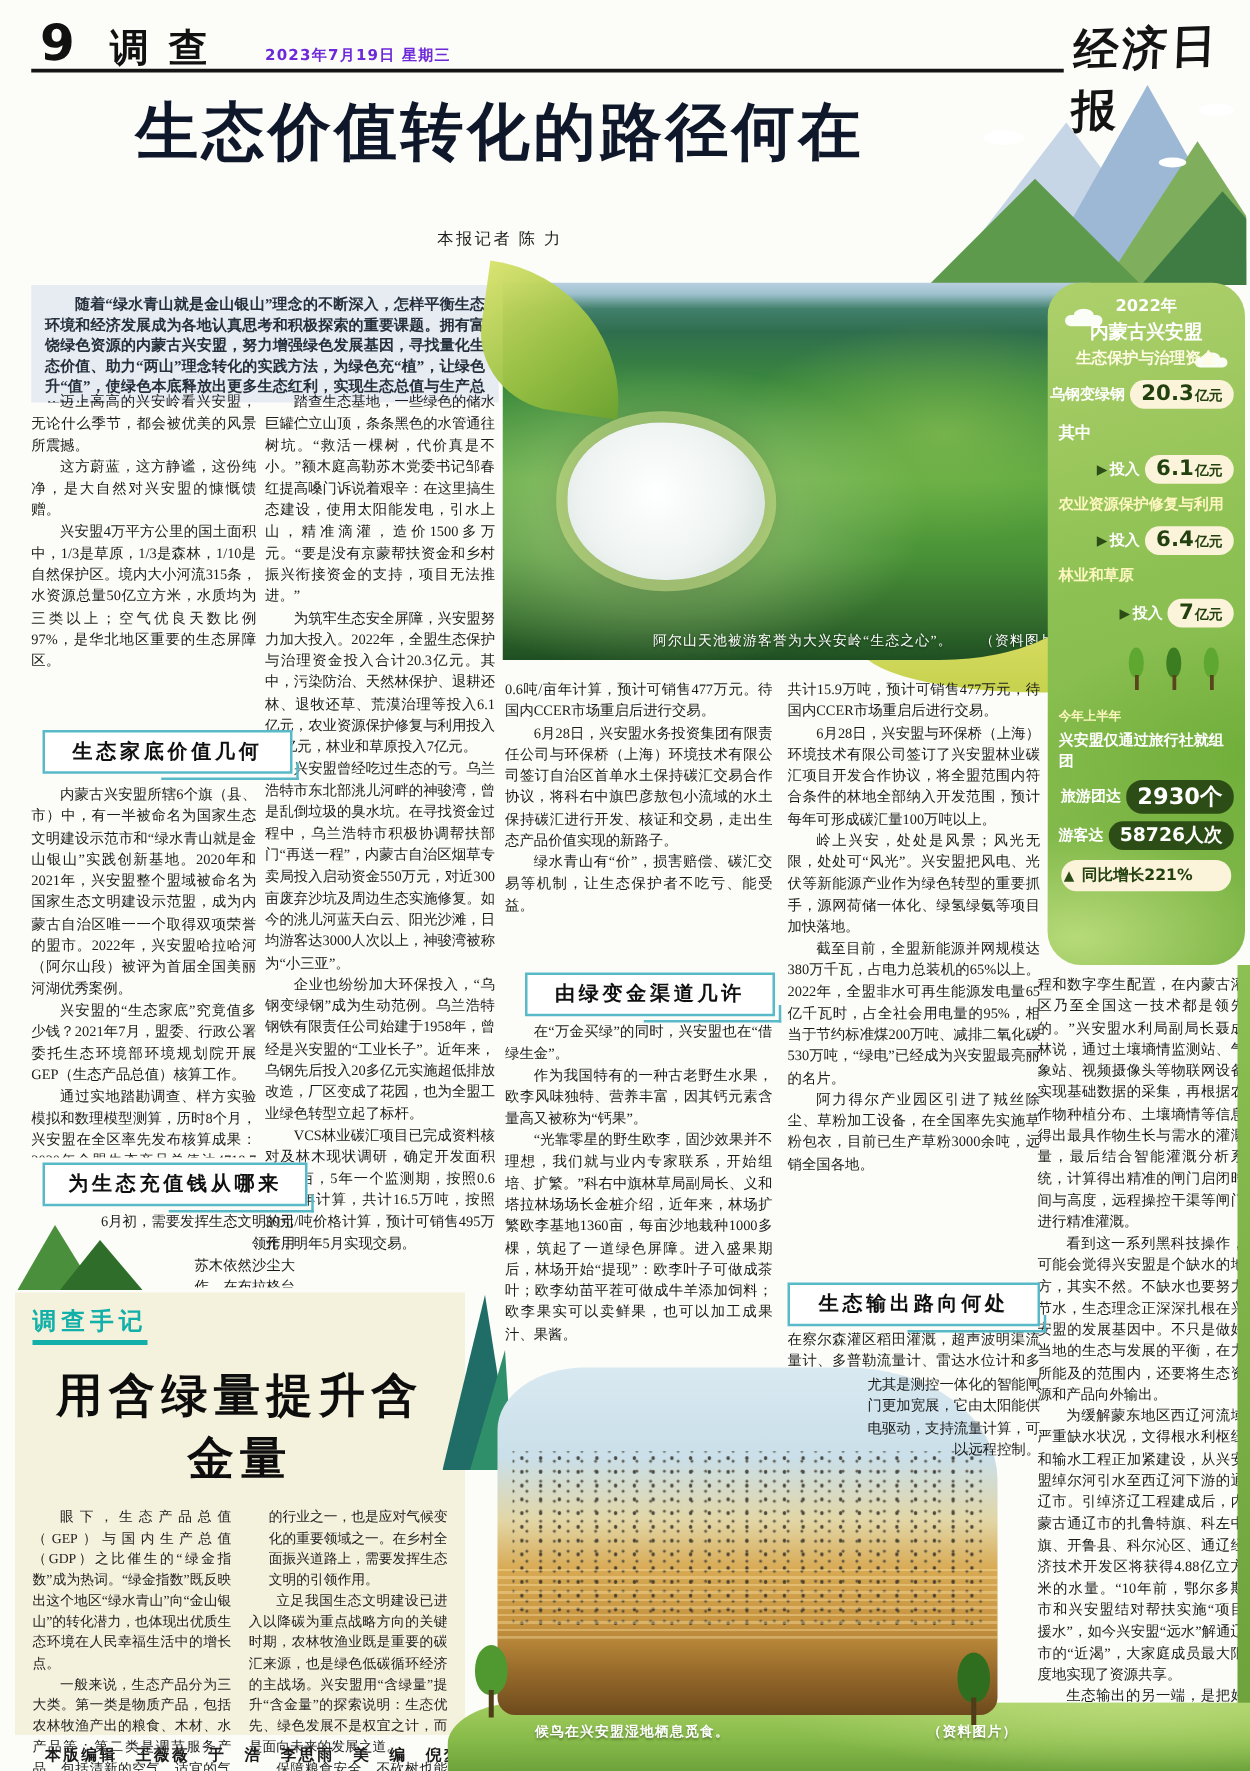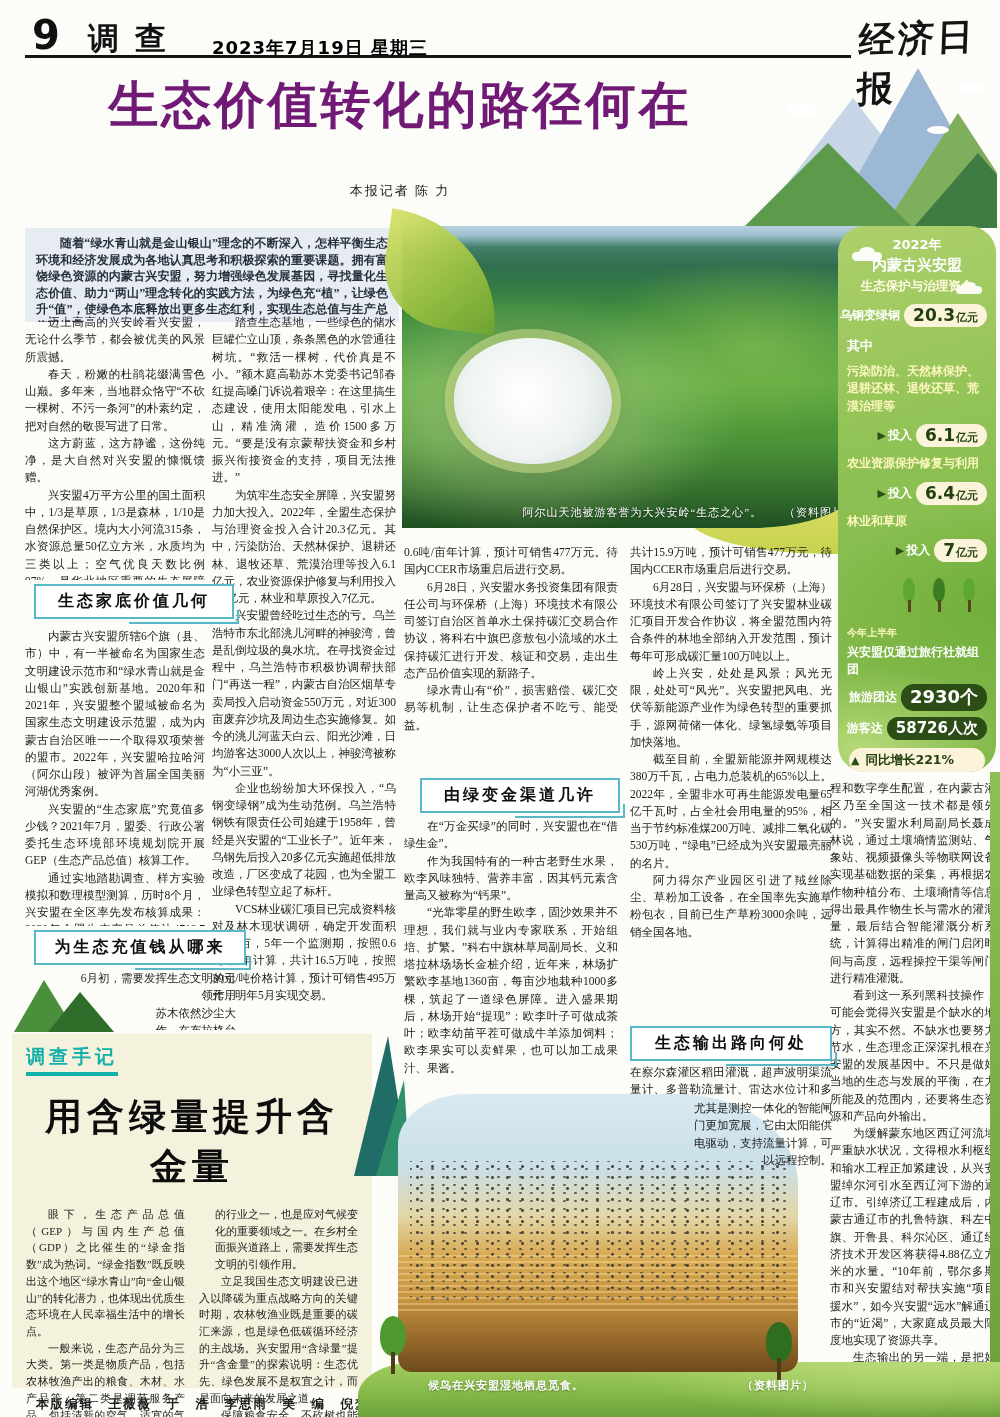--- a/index.html
+++ b/index.html
@@ -2,25 +2,25 @@
 <html><head>
 <meta charset="utf-8">
 <style>
   html,body{margin:0;padding:0;background:#e8e8e4;}
   #page{position:relative;width:1000px;height:1417px;margin:0 auto;background:#fcfcf8;overflow:hidden;
         font-family:"Liberation Serif","DejaVu Serif",serif;}
   .abs{position:absolute;}
   
   .pagenum{font-family:"DejaVu Sans",sans-serif;font-weight:bold;font-size:40px;color:#111;}
   .section-title{font-family:"DejaVu Sans",sans-serif;font-weight:bold;font-size:31px;letter-spacing:16px;color:#111;}
-  .date-line{font-family:"DejaVu Sans",sans-serif;font-weight:bold;font-size:18px;color:#000000;letter-spacing:1px;}
+  .date-line{font-family:"DejaVu Sans",sans-serif;font-weight:bold;font-size:12px;color:#6d28d9;letter-spacing:1px;}
   .masthead{font-family:"DejaVu Serif",serif;font-weight:bold;font-size:36px;color:#141414;transform:skew(-4deg) rotate(-2deg);letter-spacing:3px;}
   .head-rule{background:#151515;height:2.5px;}
   
-  .hed{font-family:"DejaVu Sans",sans-serif;font-weight:bold;font-size:50px;letter-spacing:3px;color:#701a75;text-align:center;}
+  .hed{font-family:"DejaVu Sans",sans-serif;font-weight:bold;font-size:50px;letter-spacing:3px;color:#0f172a;text-align:center;}
   .dek{font-family:"DejaVu Sans",sans-serif;font-weight:bold;font-size:23px;color:#111;text-align:center;letter-spacing:1px;}
   .byline{font-size:13px;color:#222;text-align:center;letter-spacing:2px;}
   
   .lead-box{background:#e7ecf3;padding:7px 11px;font-size:12px;line-height:16.5px;font-weight:600;
             color:#26303c;text-align:justify;}
   .lead-box p{margin:0;text-indent:2em;}
   
   .col{position:absolute;font-size:11.5px;line-height:1.5;text-align:justify;color:#1b1b1b;overflow:hidden;}
   .col p{margin:0;text-indent:2em;}
   .cont p:first-child{text-indent:0;}
@@ -165,21 +165,20 @@
       <div class="ig-center ig-region">内蒙古兴安盟</div>
       <div class="ig-center ig-title">生态保护与治理资金</div>
 
       <div class="ig-row">
         <span class="ig-label">乌钢变绿钢</span>
         <span class="pill cream"><span class="val">20.3</span><span class="unit">亿元</span></span>
       </div>
 
       <div class="among">其中</div>
 
-      <div class="ig-itemlabel">污染防治、天然林保护、退耕还林、退牧还草、荒漠治理等</div>
       <div class="ig-row">
         <span class="ig-label"><span class="play">▶</span><span>投入</span></span>
         <span class="pill cream"><span class="val">6.1</span><span class="unit">亿元</span></span>
       </div>
 
       <div class="ig-itemlabel">农业资源保护修复与利用</div>
       <div class="ig-row">
         <span class="ig-label"><span class="play">▶</span><span>投入</span></span>
         <span class="pill cream"><span class="val">6.4</span><span class="unit">亿元</span></span>
       </div>
@@ -209,21 +208,20 @@
       </div>
       <span class="growth"><span class="tri">▲</span><span>同比增长221%</span></span>
 
     </div>
   </div>
 
   <div class="abs" style="left:990px;top:772px;width:10px;height:600px;background:linear-gradient(180deg,#8cc052,#6da23c);z-index:1;"></div>
 
   <div class="col" style="left:25px;top:314px;width:180px;height:266px;">
       <p>迈上高高的兴安岭看兴安盟，无论什么季节，都会被优美的风景所震撼。</p>
-      <p>春天，粉嫩的杜鹃花缀满雪色山巅。多年来，当地群众恪守“不砍一棵树、不污一条河”的朴素约定，把对自然的敬畏写进了日常。</p>
       <p>这方蔚蓝，这方静谧，这份纯净，是大自然对兴安盟的慷慨馈赠。</p>
       <p>兴安盟4万平方公里的国土面积中，1/3是草原，1/3是森林，1/10是自然保护区。境内大小河流315条，水资源总量50亿立方米，水质均为三类以上；空气优良天数比例97%，是华北地区重要的生态屏障区。</p>
     </div>
   <div class="col" style="left:212px;top:314px;width:184px;height:714px;">
       <p>踏查生态基地，一些绿色的储水巨罐伫立山顶，条条黑色的水管通往树坑。“救活一棵树，代价真是不小。”额木庭高勒苏木党委书记邹春红提高嗓门诉说着艰辛：在这里搞生态建设，使用太阳能发电，引水上山，精准滴灌，造价1500多万元。“要是没有京蒙帮扶资金和乡村振兴衔接资金的支持，项目无法推进。”</p>
       <p>为筑牢生态安全屏障，兴安盟努力加大投入。2022年，全盟生态保护与治理资金投入合计20.3亿元。其中，污染防治、天然林保护、退耕还林、退牧还草、荒漠治理等投入6.1亿元，农业资源保护修复与利用投入6.4亿元，林业和草原投入7亿元。</p>
       <p>兴安盟曾经吃过生态的亏。乌兰浩特市东北部洮儿河畔的神骏湾，曾是乱倒垃圾的臭水坑。在寻找资金过程中，乌兰浩特市积极协调帮扶部门“再送一程”，内蒙古自治区烟草专卖局投入启动资金550万元，对近300亩废弃沙坑及周边生态实施修复。如今的洮儿河蓝天白云、阳光沙滩，日均游客达3000人次以上，神骏湾被称为“小三亚”。</p>
       <p>企业也纷纷加大环保投入，“乌钢变绿钢”成为生动范例。乌兰浩特钢铁有限责任公司始建于1958年，曾经是兴安盟的“工业长子”。近年来，乌钢先后投入20多亿元实施超低排放改造，厂区变成了花园，也为全盟工业绿色转型立起了标杆。</p>
       <p>VCS林业碳汇项目已完成资料核对及林木现状调研，确定开发面积5.5万亩，5年一个监测期，按照0.6吨/亩年计算，共计16.5万吨，按照30元/吨价格计算，预计可销售495万元，明年5月实现交易。</p>
     </div>

